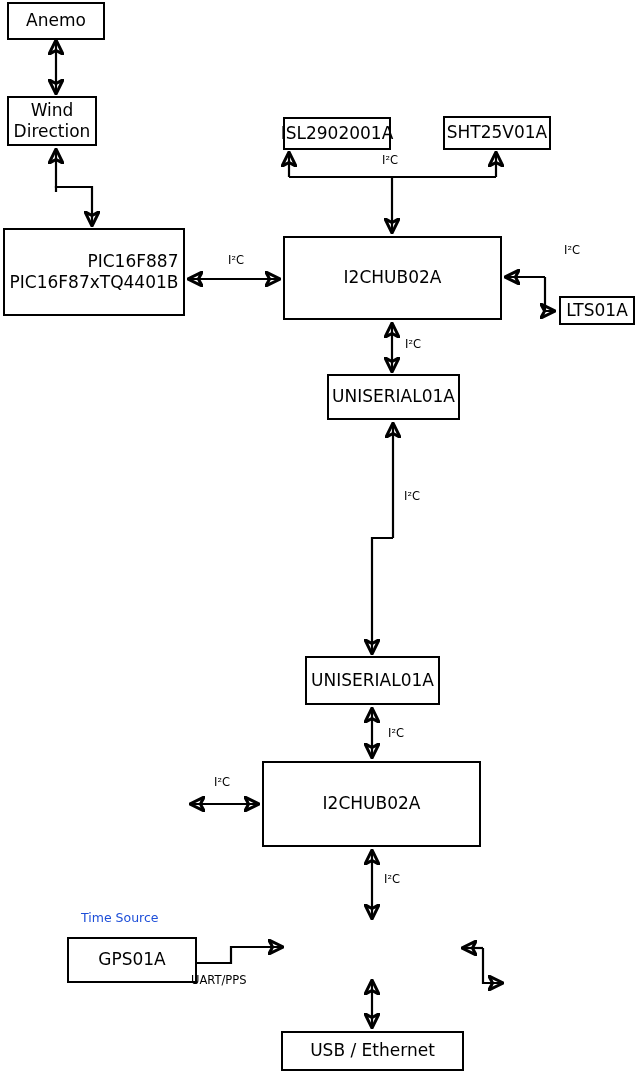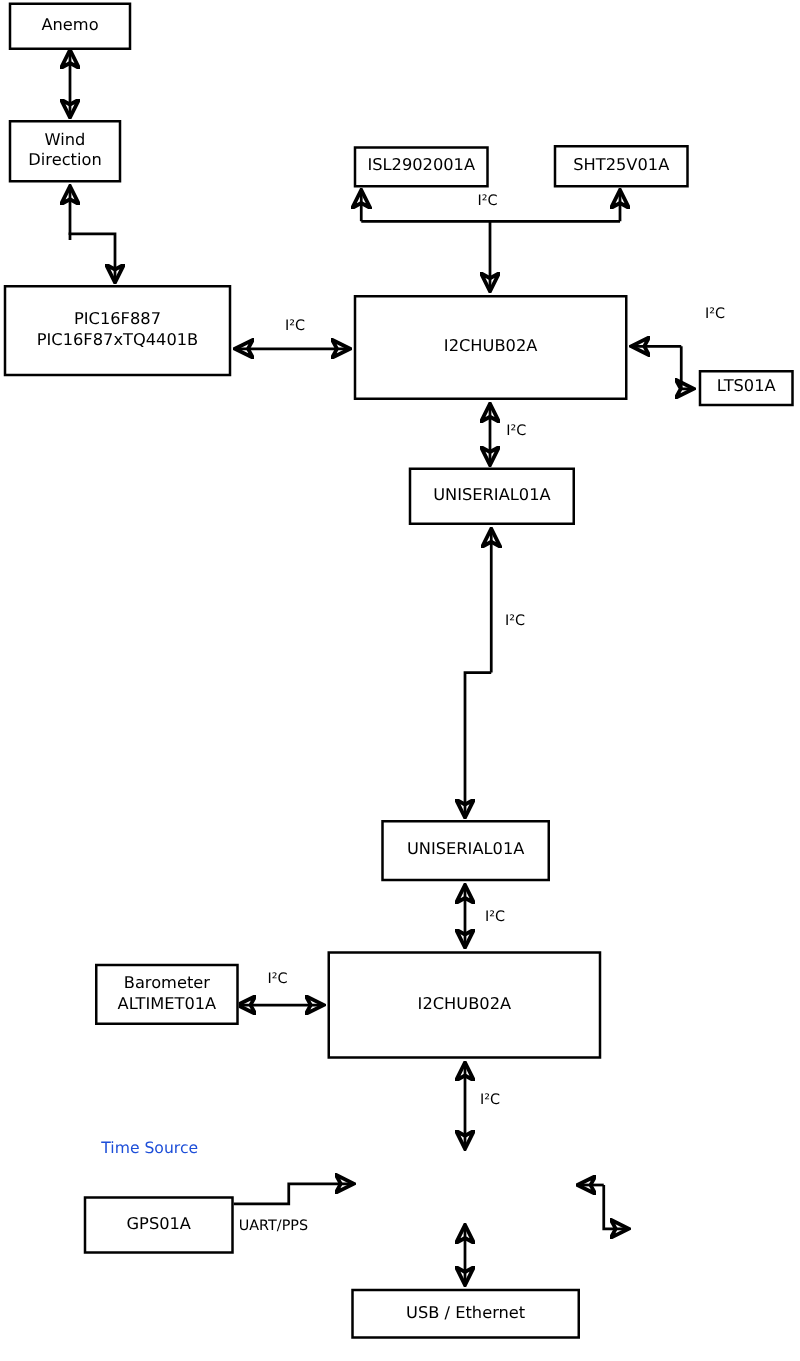--- a/index.html
+++ b/index.html
@@ -17,21 +17,21 @@
   }
   .node {
     position: absolute;
     box-sizing: border-box;
     border: 2px solid #000000;
     background: #ffffff;
     display: flex;
     align-items: center;
     justify-content: center;
     text-align: center;
-    font-size: 13px;
+    font-size: 17px;
     color: #000000;
     line-height: 1.25;
     white-space: pre-line;
     z-index: 3;
   }
   .edge-label {
     position: absolute;
     font-size: 11.5px;
     color: #000000;
     white-space: nowrap;
@@ -103,41 +103,39 @@
     <path d="M 483 948 L 483 983 L 501 983" marker-end="url(#arrow)"></path>
 
     <line x1="372" y1="982" x2="372" y2="1026" marker-start="url(#arrow)" marker-end="url(#arrow)"></line>
   </svg>
 
   <div class="node" style="left:7px; top:2px; width:98px; height:38px;">Anemo</div>
 
   <div class="node" style="left:7px; top:96px; width:90px; height:50px;">Wind
 Direction</div>
 
-  <div class="node" style="left:3px; top:228px; width:182px; height:73px;">PIC16F887
+  <div class="node" style="left:3px; top:228px; width:182px; height:88px;text-align:right;">PIC16F887
 PIC16F87xTQ4401B</div>
 
   <div class="node" style="left:236px; top:117px; width:108px; height:33px;margin-left:47px;">ISL2902001A</div>
 
   <div class="node" style="left:443px; top:116px; width:108px; height:34px;">SHT25V01A</div>
 
   <div class="node" style="left:283px; top:236px; width:219px; height:84px;">I2CHUB02A</div>
 
   <div class="node" style="left:559px; top:296px; width:76px; height:29px;">LTS01A</div>
 
   <div class="node" style="left:327px; top:374px; width:133px; height:46px;">UNISERIAL01A</div>
 
   <div class="node" style="left:305px; top:656px; width:135px; height:49px;">UNISERIAL01A</div>
 
   <div class="node" style="left:262px; top:761px; width:219px; height:86px;">I2CHUB02A</div>
 
-  <div class="node" style="left:76px; top:771px; width:115px; height:49px;">Barometer
-ALTIMET01A</div>
 
-  <div class="node" style="left:67px; top:937px; width:120px; height:46px;margin-top:20px;">GPS01A</div>
+  <div class="node" style="left:67px; top:937px; width:130px; height:46px;">GPS01A</div>
 
 
 
   <div class="node" style="left:281px; top:1031px; width:183px; height:40px;">USB / Ethernet</div>
 
   <div class="edge-label" style="left:382px; top:153px;">I²C</div>
 
   <div class="edge-label" style="left:228px; top:253px;">I²C</div>
 
   <div class="edge-label" style="left:564px; top:243px;">I²C</div>

